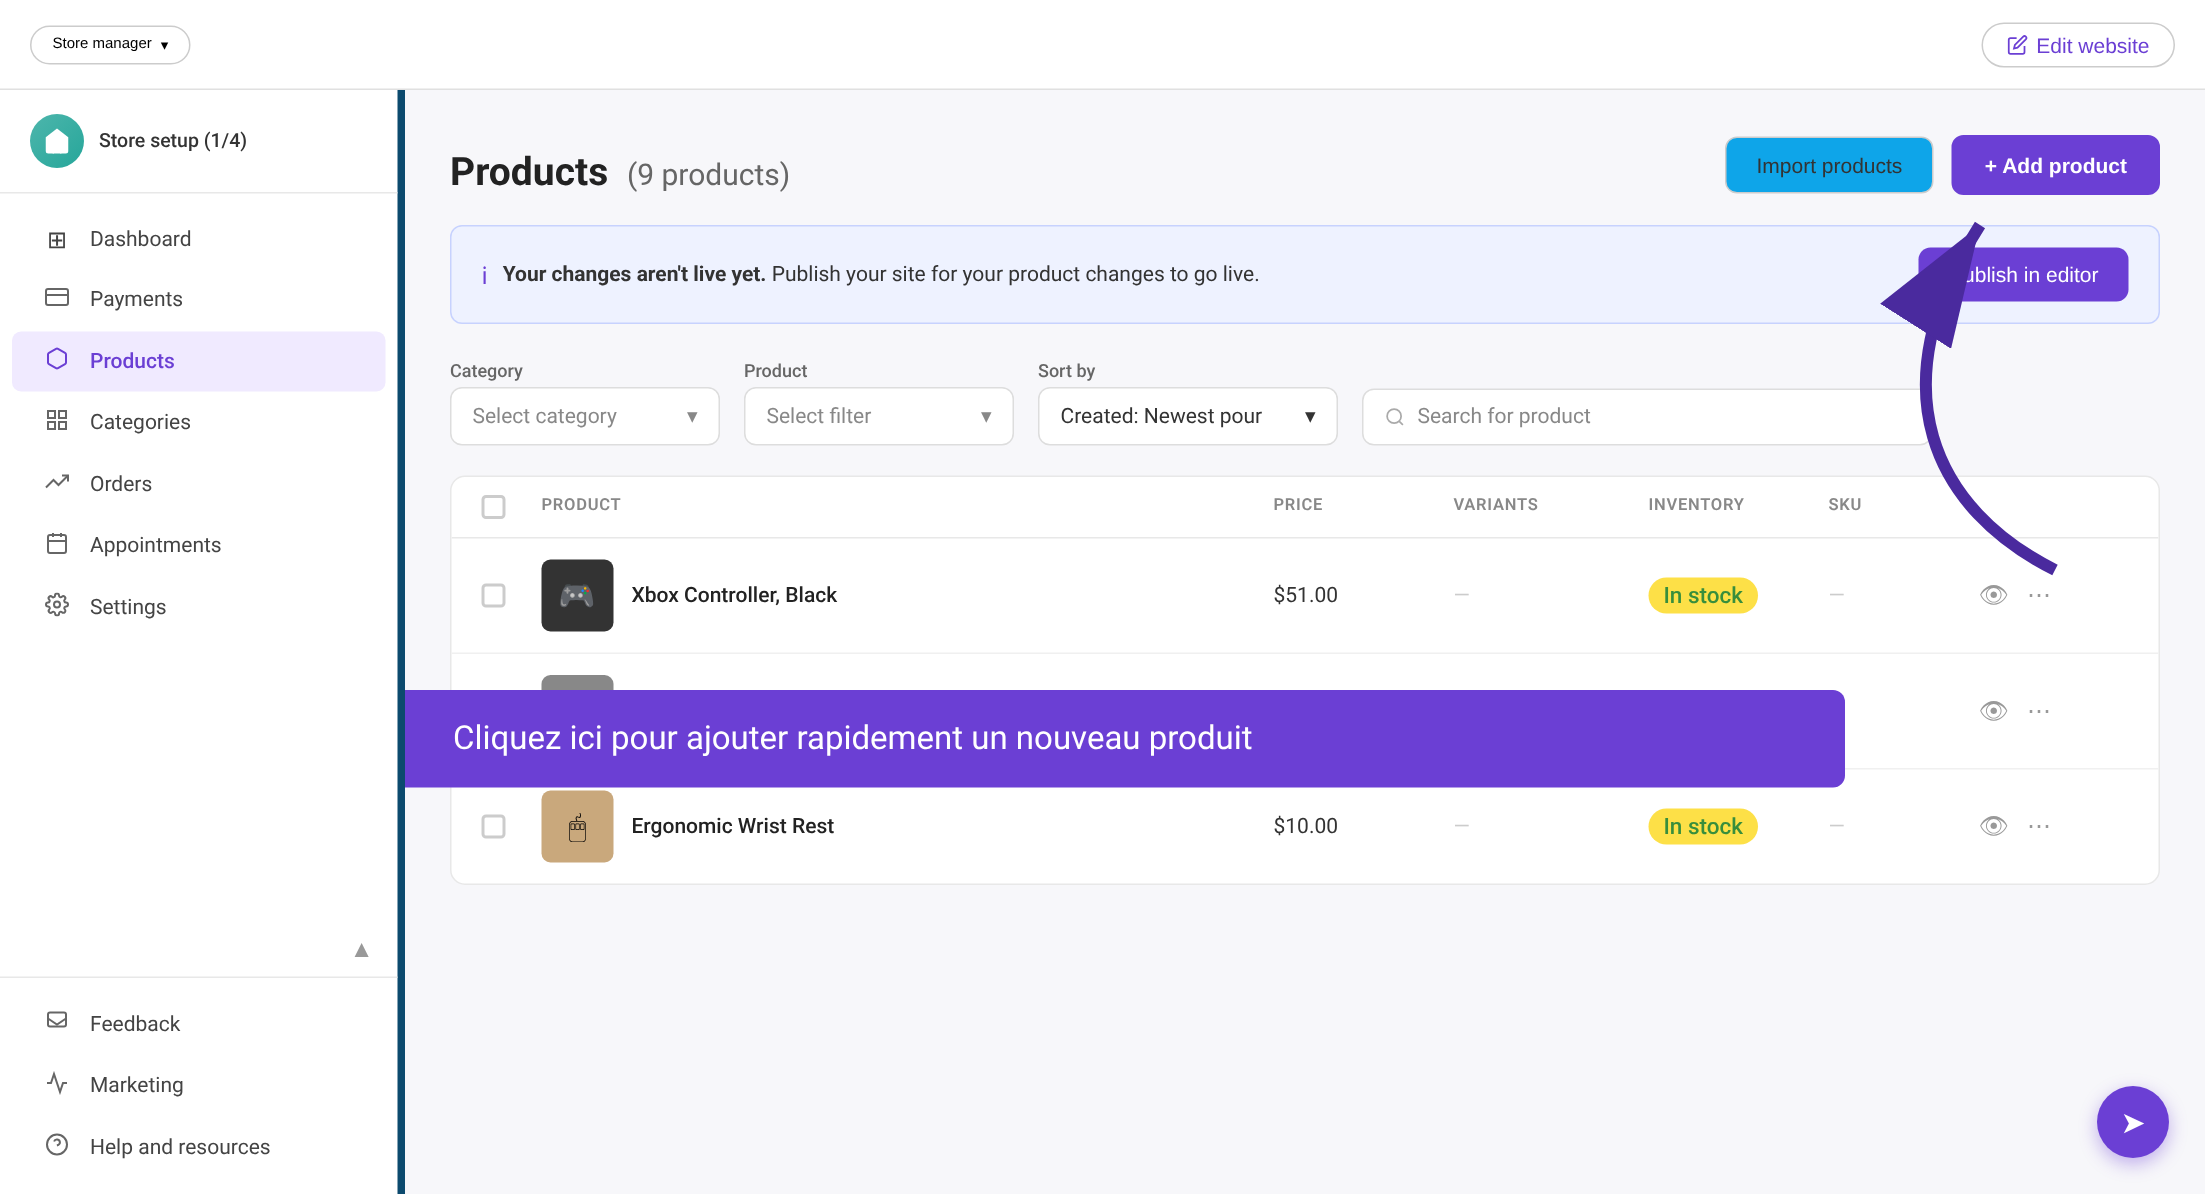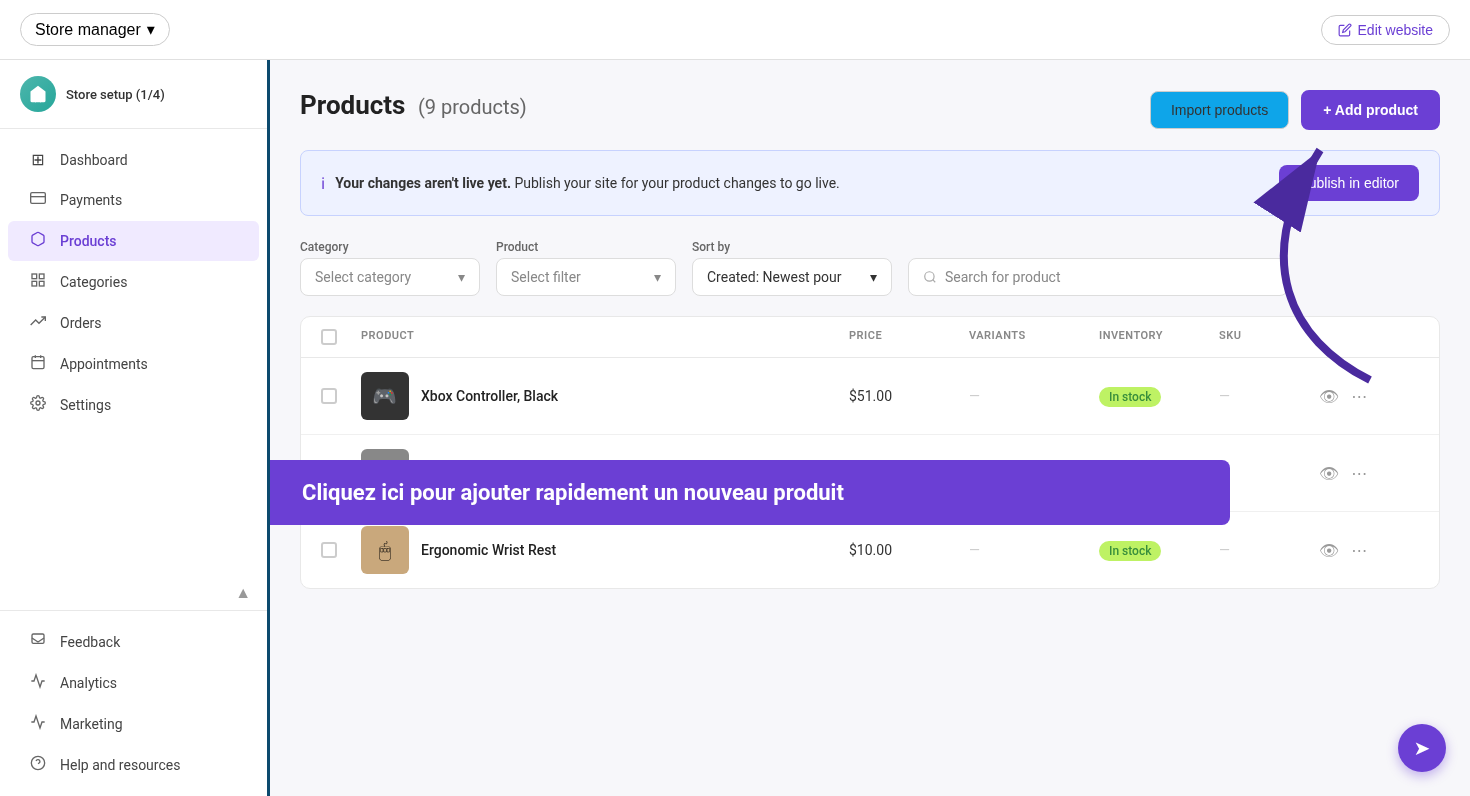--- a/index.html
+++ b/index.html
@@ -16,21 +16,21 @@
       padding: 0 20px;
       position: fixed;
       top: 0; left: 0; right: 0;
       z-index: 100;
     }
     .store-manager-btn {
       border: 1px solid #ccc;
       border-radius: 20px;
       padding: 6px 14px;
       background: #fff;
-      font-size: 16px;
+      font-size: 10px;
       cursor: pointer;
       display: flex;
       align-items: center;
       gap: 6px;
     }
     .edit-website-btn {
       border: 1px solid #ccc;
       border-radius: 20px;
       padding: 6px 16px;
       background: #fff;
@@ -47,21 +47,21 @@
     .layout {
       display: flex;
       margin-top: 60px;
       height: calc(796px - 60px);
     }
 
     
     .sidebar {
       width: 270px;
       background: #fff;
-      border-right: 3px solid #0c4a6e;
+      border-right: 5px solid #0c4a6e;
       display: flex;
       flex-direction: column;
       height: 100%;
       flex-shrink: 0;
     }
     .sidebar-setup {
       padding: 16px 20px;
       border-bottom: 1px solid #e8e8e8;
       display: flex;
       align-items: center;
@@ -118,21 +118,21 @@
       flex: 1;
       background: #f7f7fa;
       overflow-y: auto;
       padding: 30px 30px 30px 30px;
       position: relative;
     }
 
     
     .page-header {
       display: flex;
-      align-items: flex-start;
+      align-items: flex-end;
       justify-content: space-between;
       margin-bottom: 20px;
     }
     .page-title { font-size: 26px; font-weight: 700; color: #222; }
     .header-actions { display: flex; gap: 12px; align-items: center; }
 
     .import-btn {
       padding: 10px 20px;
       border: 1px solid #ccc;
       border-radius: 8px;
@@ -258,42 +258,42 @@
       background: #ddd;
       object-fit: cover;
       overflow: hidden;
       flex-shrink: 0;
       display: flex; align-items: center; justify-content: center;
       font-size: 20px;
     }
     .product-name { font-size: 14px; font-weight: 500; color: #222; }
     .price-cell { color: #333; }
     .stock-badge {
-      background: #bef264;
+      background: #fde047;
       color: #388e3c;
       padding: 3px 10px;
       border-radius: 12px;
-      font-size: 12px;
+      font-size: 15px;
       font-weight: 500;
     }
     .dash { color: #ccc; }
     .row-actions { display: flex; align-items: center; gap: 12px; color: #999; }
     .row-action-btn { cursor: pointer; background: none; border: none; font-size: 16px; color: #999; }
 
     
     .overlay-tooltip {
       position: absolute;
       left: 0;
       top: 400px;
       width: 960px;
       background: #6b3fd4;
       color: #fff;
       padding: 20px 32px;
       font-size: 22px;
-      font-weight: 700;
+      font-weight: 400;
       border-radius: 0 8px 8px 0;
       z-index: 50;
     }
 
     
     .arrow-overlay {
       position: absolute;
       top: 60px;
       right: 60px;
       z-index: 60;
@@ -415,28 +415,20 @@
             </svg>
         </span>
         <span>Feedback</span>
       </div>
       <div class="sidebar-item">
         <span class="icon">
           <svg width="16" height="16" viewBox="0 0 24 24" fill="none" stroke="#666" stroke-width="2">
               <polyline points="22 12 18 12 15 21 9 3 6 12 2 12"></polyline>
             </svg>
         </span>
-        <span>Analytics</span>
-      </div>
-      <div class="sidebar-item">
-        <span class="icon">
-          <svg width="16" height="16" viewBox="0 0 24 24" fill="none" stroke="#666" stroke-width="2">
-              <polyline points="22 12 18 12 15 21 9 3 6 12 2 12"></polyline>
-            </svg>
-        </span>
         <span>Marketing</span>
       </div>
       <div class="sidebar-item">
         <span class="icon">
           <svg width="16" height="16" viewBox="0 0 24 24" fill="none" stroke="#666" stroke-width="2">
               <circle cx="12" cy="12" r="10"></circle>
               <path d="M9.09 9a3 3 0 015.83 1c0 2-3 3-3 3"></path>
               <line x1="12" y1="17" x2="12.01" y2="17"></line>
             </svg>
         </span>

